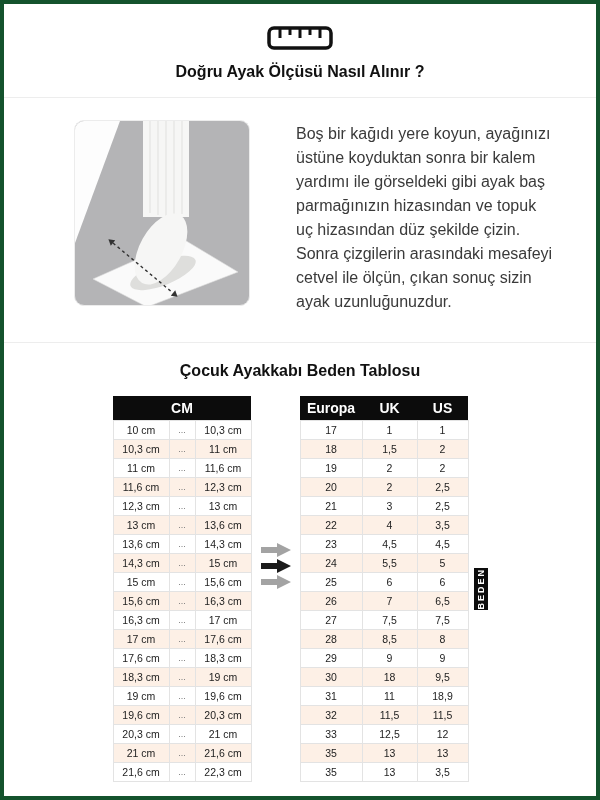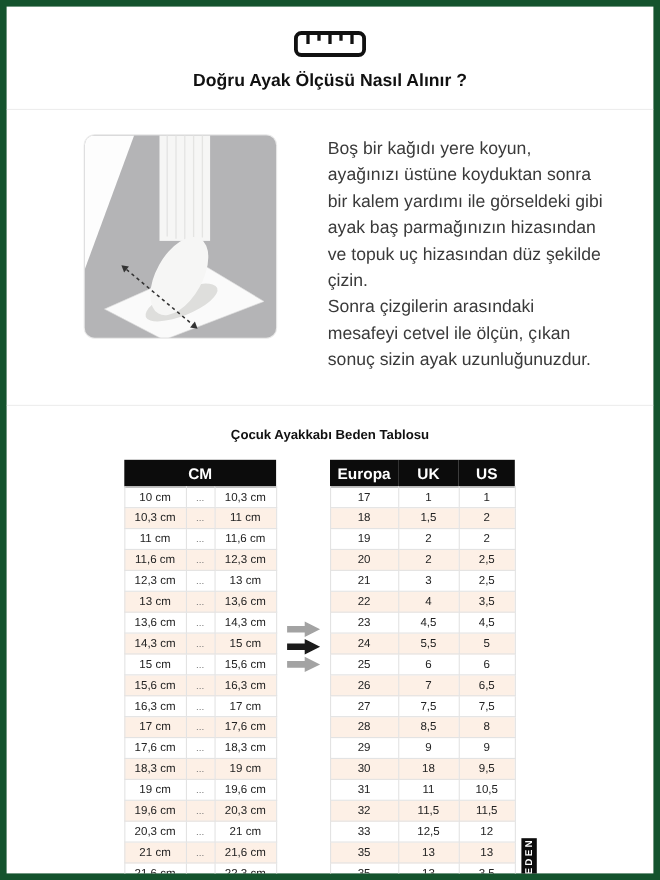--- a/index.html
+++ b/index.html
@@ -1,45 +1,45 @@
 <!DOCTYPE html>
 <html><head>
 <meta charset="utf-8">
 <style>
   * { margin:0; padding:0; box-sizing:border-box; }
   html,body { background:#fff; }
   body { font-family:"Liberation Sans", sans-serif; color:#222; }
-  .page { width:600px; height:800px; background:#fff; border:6px solid #14532d; overflow:hidden; padding-top:22px; }
+  .page { width:600px; height:800px; background:#fff; border:4px solid #14532d; overflow:hidden; padding-top:22px; }
 
   .ruler-wrap { display:flex; justify-content:center; }
   .page-title { text-align:center; font-size:16px; font-weight:bold; color:#111; margin-top:13px; }
   .divider { border:none; border-top:1px solid #ededed; margin-top:16px; }
 
   .howto { display:flex; padding:22px 42px 0 70px; gap:46px; }
   .photo { width:176px; height:186px; border-radius:10px; overflow:hidden; border:1px solid #ececec; flex-shrink:0; background:#b7b7b9; }
   .texts { font-size:16px; line-height:1.5; color:#3a3a3a; padding-top:2px; }
   .texts p + p { }
 
   .divider2 { border:none; border-top:1px solid #ededed; margin-top:28px; }
-  .table-title { text-align:center; font-size:12px; font-weight:bold; color:#111; margin-top:19px; }
+  .table-title { text-align:center; font-size:16px; font-weight:bold; color:#111; margin-top:19px; }
 
   .tables { display:flex; justify-content:center; align-items:flex-start; gap:7px; margin-top:16px; }
   table { border-collapse:collapse; font-size:10.5px; color:#222; }
   th { background:#0c0c0c; color:#fff; font-weight:bold; font-size:14px; padding:4px 2px; }
   td { border:1px solid #e3e3e3; text-align:center; padding:3px 4px; height:19px; }
   tbody tr:nth-child(even) td { background:#fdf0e6; }
   .cm-table td:first-child, .cm-table td:last-child { width:56px; }
   .cm-table td.sep { width:26px; color:#777; font-size:9px; }
   .size-table th:nth-child(1), .size-table td:nth-child(1) { width:62px; }
   .size-table th:nth-child(2), .size-table td:nth-child(2) { width:55px; }
   .size-table th:nth-child(3), .size-table td:nth-child(3) { width:51px; }
 
   .arrows { align-self:flex-start; margin-top:145px; }
 
-  .size-wrap { display:flex; align-items:flex-end; gap:5px;border-radius:19px; }
+  .size-wrap { display:flex; align-items:center; gap:5px;border-radius:19px; }
   .beden-bar { width:14px; background:#0c0c0c; color:#fff; display:flex; align-items:center; justify-content:center; }
   .beden-bar span { writing-mode:vertical-rl; transform:rotate(180deg); font-size:9px; font-weight:bold; letter-spacing:2px; }
 </style>
 </head>
 <body>
 
 <div class="page">
 
   <div class="ruler-wrap">
     <svg width="66" height="24" viewBox="0 0 66 24">
@@ -278,21 +278,21 @@
               <td>9</td>
             </tr>
             <tr>
               <td>30</td>
               <td>18</td>
               <td>9,5</td>
             </tr>
             <tr>
               <td>31</td>
               <td>11</td>
-              <td>10,5</td>
+              <td>18,9</td>
             </tr>
             <tr>
               <td>32</td>
               <td>11,5</td>
               <td>11,5</td>
             </tr>
             <tr>
               <td>33</td>
               <td>12,5</td>
               <td>12</td>

